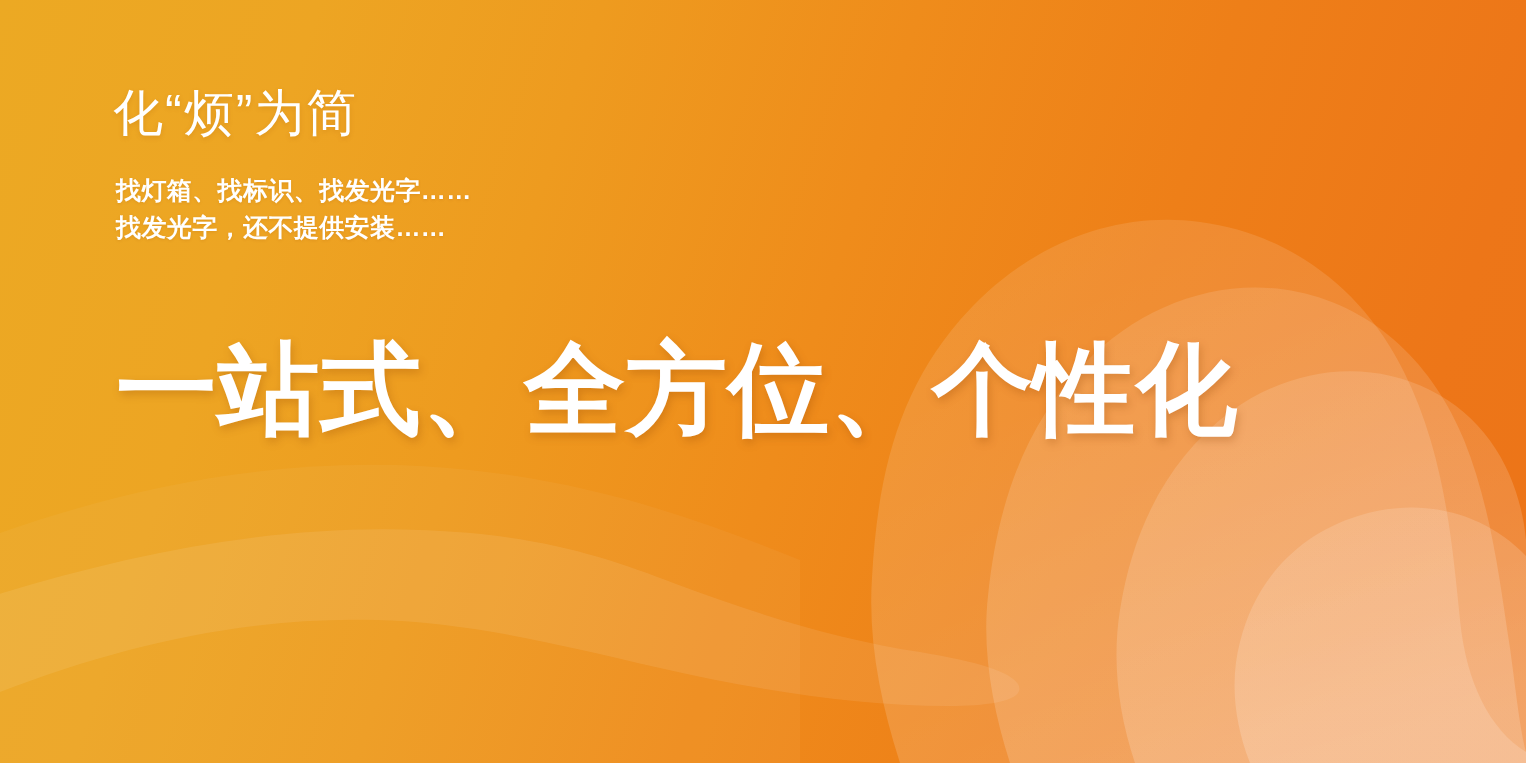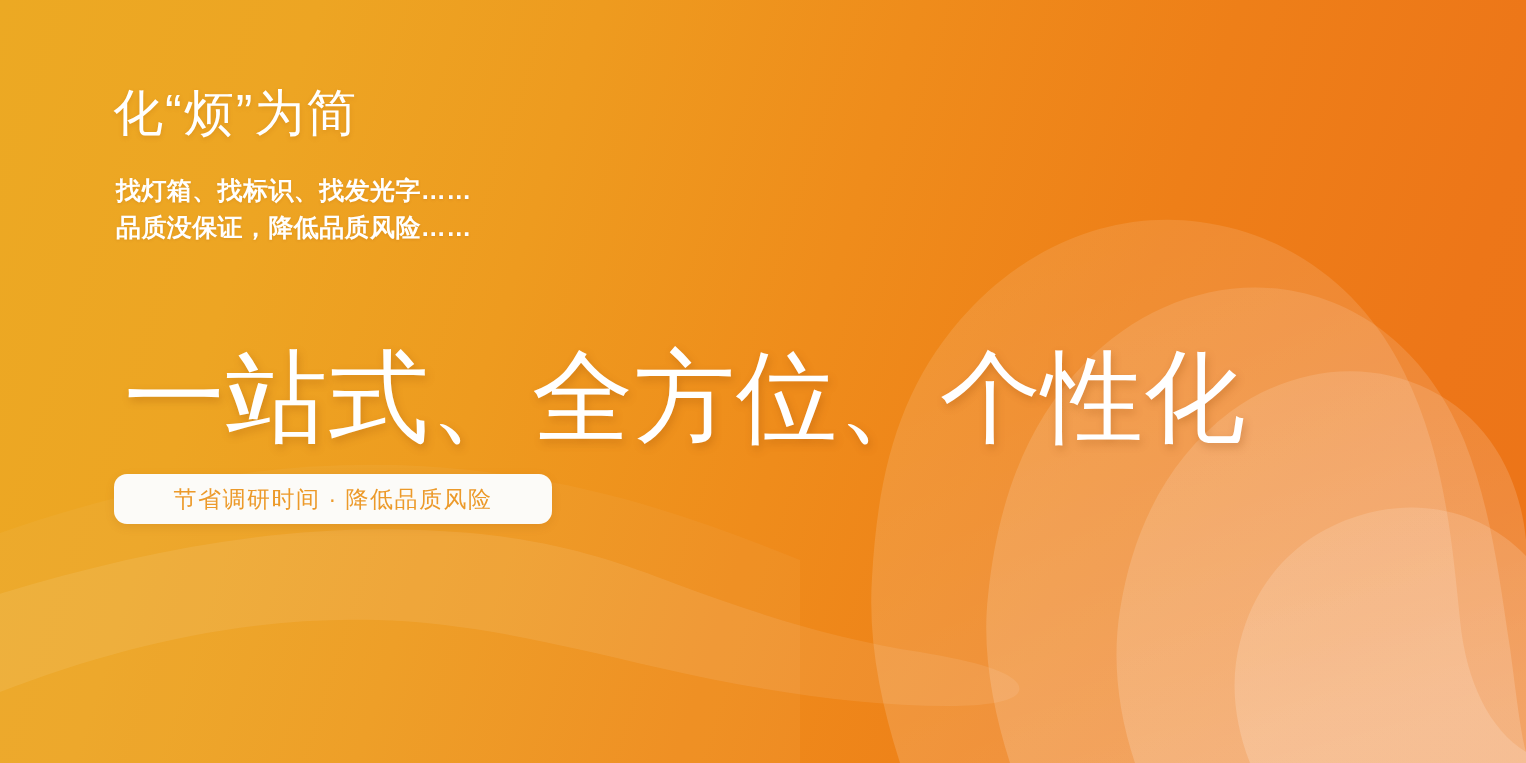--- a/index.html
+++ b/index.html
@@ -74,23 +74,23 @@
     color: #ffffff;
     letter-spacing: 0.4px;
     white-space: nowrap;
     text-shadow: 0 1px 3px rgba(150, 70, 0, 0.16);
   }
 
   .headline {
     position: absolute;
     left: 108px;
     top: 326px;
-    margin: 16px;
+    margin: 8px;
     font-size: 101px;
-    font-weight: 400;
+    font-weight: 700;
     line-height: 1.1;
     letter-spacing: 1px;
     color: #ffffff;
     white-space: nowrap;
     text-shadow: 2px 4px 9px rgba(140, 62, 0, 0.26);
   }
 
   .tagline-pill {
     position: absolute;
     left: 114px;
@@ -193,23 +193,20 @@
                L800,763 L-20,763 Z"></path>
     </g>
   </svg>
 
   <div class="content">
 
     <h2 class="eyebrow-title">化“烦”为简</h2>
 
     <ul class="sub-lines">
       <li class="sub-line">找灯箱、找标识、找发光字……</li>
-      <li class="sub-line">品质没保证，降低品质风险……</li>
+      <li class="sub-line">找发光字，还不提供安装……</li>
     </ul>
 
     <h1 class="headline">一站式、全方位、个性化</h1>
 
-    <div class="tagline-pill">
-      <span class="tagline-pill-text">节省调研时间 · 降低品质风险</span>
-    </div>
 
   </div>
 </div>
 
 </body></html>

